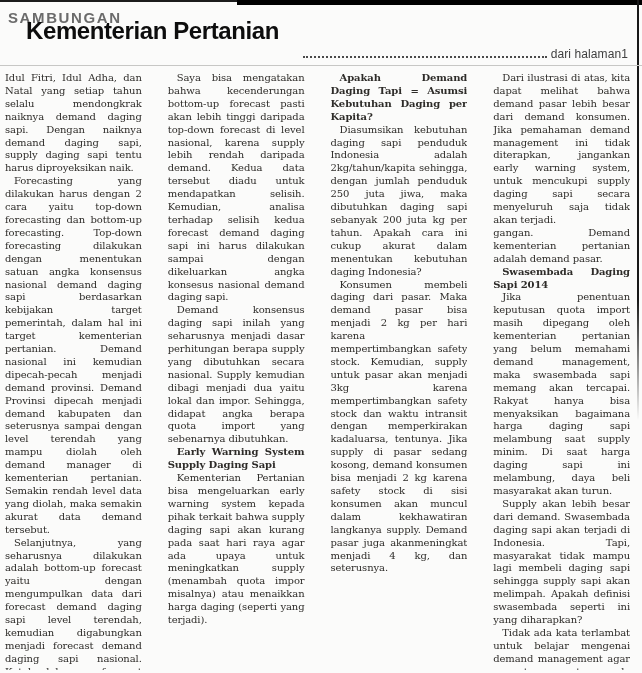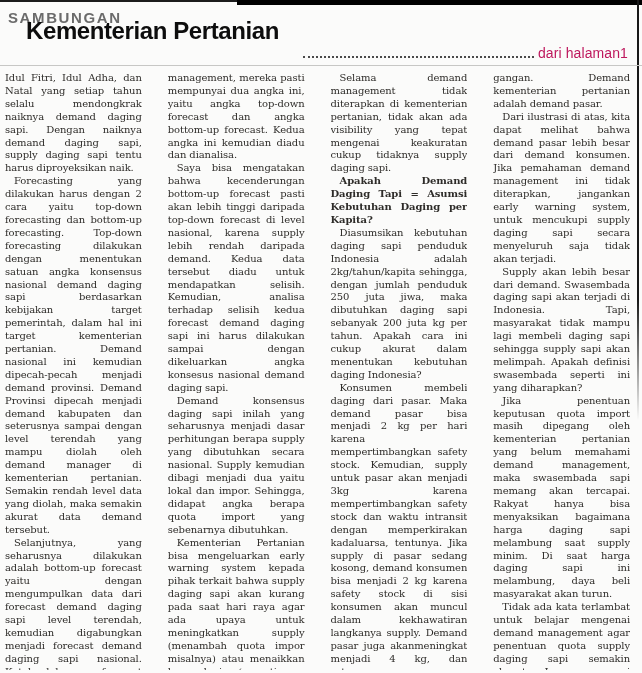--- a/index.html
+++ b/index.html
@@ -28,21 +28,21 @@
   }
   .title{
     margin:18px;font-size:24px;font-weight:700;color:#0d0d0d;
     letter-spacing:-0.4px;line-height:1.1;white-space:nowrap;
   }
   .leader{
     flex:1;margin:0 4px 4px 6px;height:0;
     border-bottom:2px dotted #4a4a4a;
   }
   .cont{
-    font-size:14px;color:#be185d;white-space:nowrap;
+    font-size:12px;color:#404040;white-space:nowrap;
     padding-bottom:1px;letter-spacing:0.1px;
   }
   .header-rule{
     position:absolute;left:0;right:0;top:65px;height:1px;background:#c7c7c5;
   }
   .columns{
     position:absolute;left:5px;right:12px;top:72px;bottom:3px;
     display:flex;gap:26px;
   }
   .col{
@@ -74,32 +74,32 @@
 
   <div class="header-rule"></div>
 
   <div class="columns">
     <div class="col">
         <p class="p">Idul Fitri, Idul Adha, dan Natal yang setiap tahun selalu mendongkrak naiknya demand daging sapi. Dengan naiknya demand daging sapi, supply daging sapi tentu harus diproyeksikan naik.</p>
         <p class="p ind">Forecasting yang dilakukan harus dengan 2 cara yaitu top-down forecasting dan bottom-up forecasting. Top-down forecasting dilakukan dengan menentukan satuan angka konsensus nasional demand daging sapi berdasarkan kebijakan target pemerintah, dalam hal ini target kementerian pertanian. Demand nasional ini kemudian dipecah-pecah menjadi demand provinsi. Demand Provinsi dipecah menjadi demand kabupaten dan seterusnya sampai dengan level terendah yang mampu diolah oleh demand manager di kementerian pertanian. Semakin rendah level data yang diolah, maka semakin akurat data demand tersebut.</p>
         <p class="p ind">Selanjutnya, yang seharusnya dilakukan adalah bottom-up forecast yaitu dengan mengumpulkan data dari forecast demand daging sapi level terendah, kemudian digabungkan menjadi forecast demand daging sapi nasional. Katakanlah forecast dilakukan dari level demand di setiap pasar. Kemudian, forecast demand pasar dijumlahkan menjadi forecast demand kecamatan. Forecast demand kecamatan lalu dijumlahkan menjadi forecast demand kabupaten dan seterusnya sampai dengan didapat angka forecast demand nasional.</p>
       </div>
     <div class="col">
-        <p class="p">management, mereka pasti mempunyai dua angka ini, yaitu angka top-down forecast dan angka bottom-up forecast. Kedua angka ini kemudian diadu dan dianalisa.</p>
         <p class="p ind">Saya bisa mengatakan bahwa kecenderungan bottom-up forecast pasti akan lebih tinggi daripada top-down forecast di level nasional, karena supply lebih rendah daripada demand. Kedua data tersebut diadu untuk mendapatkan selisih. Kemudian, analisa terhadap selisih kedua forecast demand daging sapi ini harus dilakukan sampai dengan dikeluarkan angka konsesus nasional demand daging sapi.</p>
         <p class="p ind">Demand konsensus daging sapi inilah yang seharusnya menjadi dasar perhitungan berapa supply yang dibutuhkan secara nasional. Supply kemudian dibagi menjadi dua yaitu lokal dan impor. Sehingga, didapat angka berapa quota import yang sebenarnya dibutuhkan.</p>
+        <p class="h ind">Early Warning System Supply Daging Sapi</p>
         <p class="p ind">Kementerian Pertanian bisa mengeluarkan early warning system kepada pihak terkait bahwa supply daging sapi akan kurang pada saat hari raya agar ada upaya untuk meningkatkan supply (menambah quota impor misalnya) atau menaikkan harga daging (seperti yang terjadi).</p>
       </div>
     <div class="col">
-        <p class="p ind">Selama demand management tidak diterapkan di kementerian pertanian, tidak akan ada visibility yang tepat mengenai keakuratan cukup tidaknya supply daging sapi.</p>
         <p class="h ind">Apakah Demand Daging Tapi = Asumsi Kebutuhan Daging per Kapita?</p>
         <p class="p ind">Diasumsikan kebutuhan daging sapi penduduk Indonesia adalah 2kg/tahun/kapita sehingga, dengan jumlah penduduk 250 juta jiwa, maka dibutuhkan daging sapi sebanyak 200 juta kg per tahun. Apakah cara ini cukup akurat dalam menentukan kebutuhan daging Indonesia?</p>
         <p class="p ind">Konsumen membeli daging dari pasar. Maka demand pasar bisa menjadi 2 kg per hari karena mempertimbangkan safety stock. Kemudian, supply untuk pasar akan menjadi 3kg karena mempertimbangkan safety stock dan waktu intransit dengan memperkirakan kadaluarsa, tentunya. Jika supply di pasar sedang kosong, demand konsumen bisa menjadi 2 kg karena safety stock di sisi konsumen akan muncul dalam kekhawatiran langkanya supply. Demand pasar juga akanmeningkat menjadi 4 kg, dan seterusnya.</p>
       </div>
     <div class="col">
+        <p class="p ind">Dari ilustrasi di atas, kita dapat melihat bahwa demand pasar lebih besar dari demand konsumen. Jika pemahaman demand management ini tidak diterapkan, jangankan early warning system, untuk mencukupi supply daging sapi secara menyeluruh saja tidak akan terjadi.</p>
         <p class="p">gangan. Demand kementerian pertanian adalah demand pasar.</p>
-        <p class="p ind">Dari ilustrasi di atas, kita dapat melihat bahwa demand pasar lebih besar dari demand konsumen. Jika pemahaman demand management ini tidak diterapkan, jangankan early warning system, untuk mencukupi supply daging sapi secara menyeluruh saja tidak akan terjadi.</p>
+        <p class="h ind">Swasembada Daging Sapi 2014</p>
+        <p class="p ind">Jika penentuan keputusan quota import masih dipegang oleh kementerian pertanian yang belum memahami demand management, maka swasembada sapi memang akan tercapai. Rakyat hanya bisa menyaksikan bagaimana harga daging sapi melambung saat supply minim. Di saat harga daging sapi ini melambung, daya beli masyarakat akan turun.</p>
         <p class="p ind">Supply akan lebih besar dari demand. Swasembada daging sapi akan terjadi di Indonesia. Tapi, masyarakat tidak mampu lagi membeli daging sapi sehingga supply sapi akan melimpah. Apakah definisi swasembada seperti ini yang diharapkan?</p>
-        <p class="p ind">Jika penentuan keputusan quota import masih dipegang oleh kementerian pertanian yang belum memahami demand management, maka swasembada sapi memang akan tercapai. Rakyat hanya bisa menyaksikan bagaimana harga daging sapi melambung saat supply minim. Di saat harga daging sapi ini melambung, daya beli masyarakat akan turun.</p>
         <p class="p ind">Tidak ada kata terlambat untuk belajar mengenai demand management agar penentuan quota supply daging sapi semakin akurat. Jangan sampai swasembada sapi tercapai, tapi masyarakat tak bisa menikmatinya. Semoga bermanfaat.</p>
       </div>
   </div>
 </div>
 
 </body></html>

